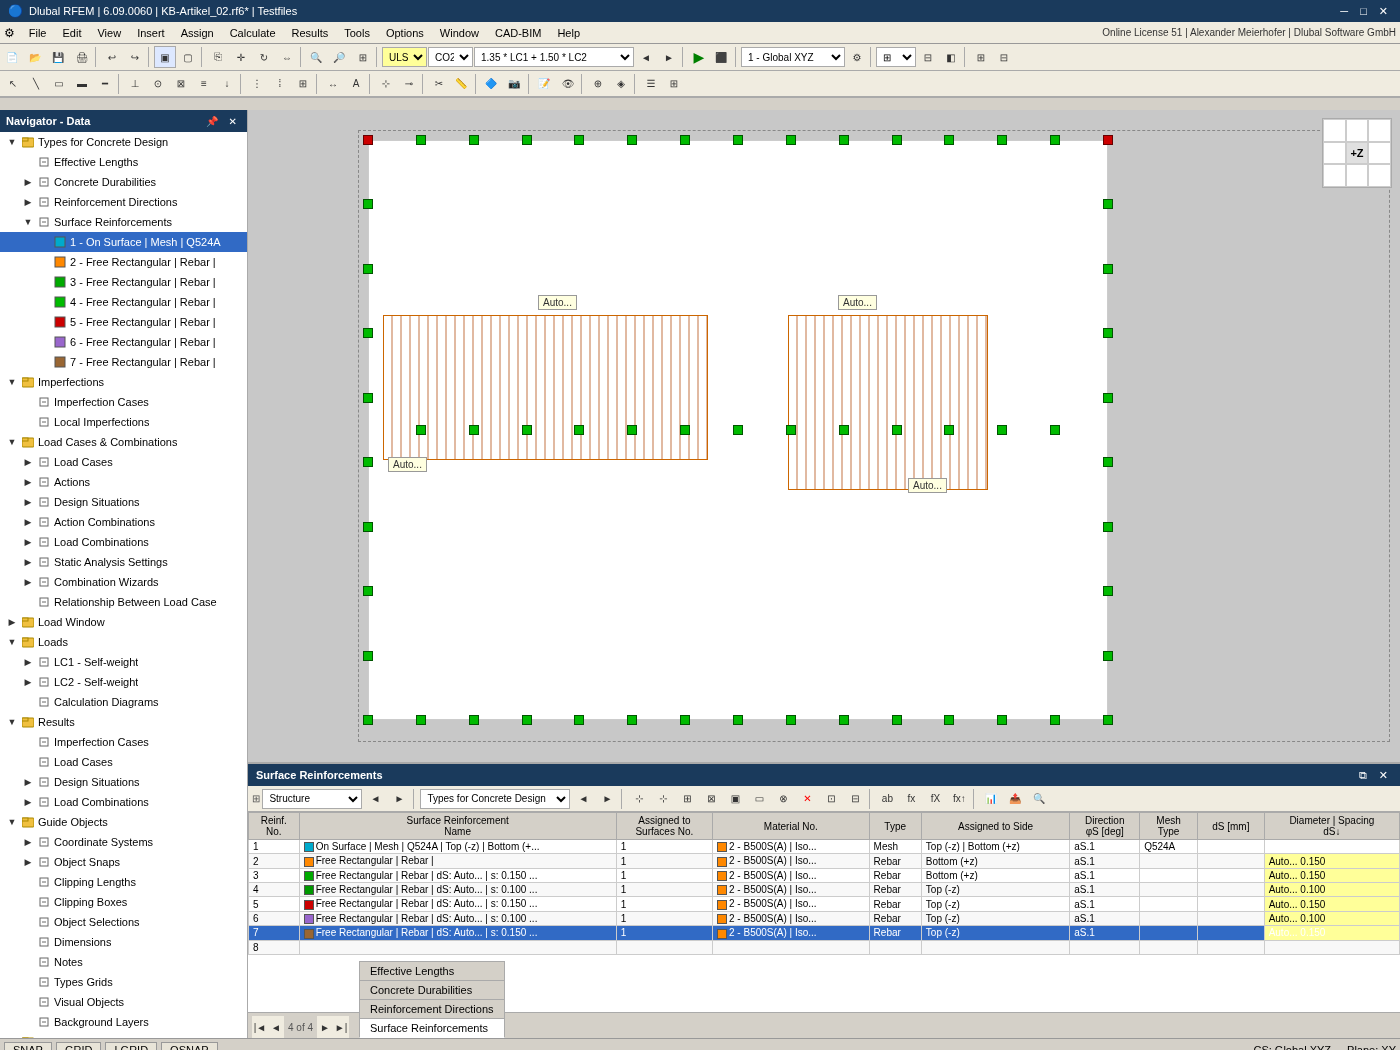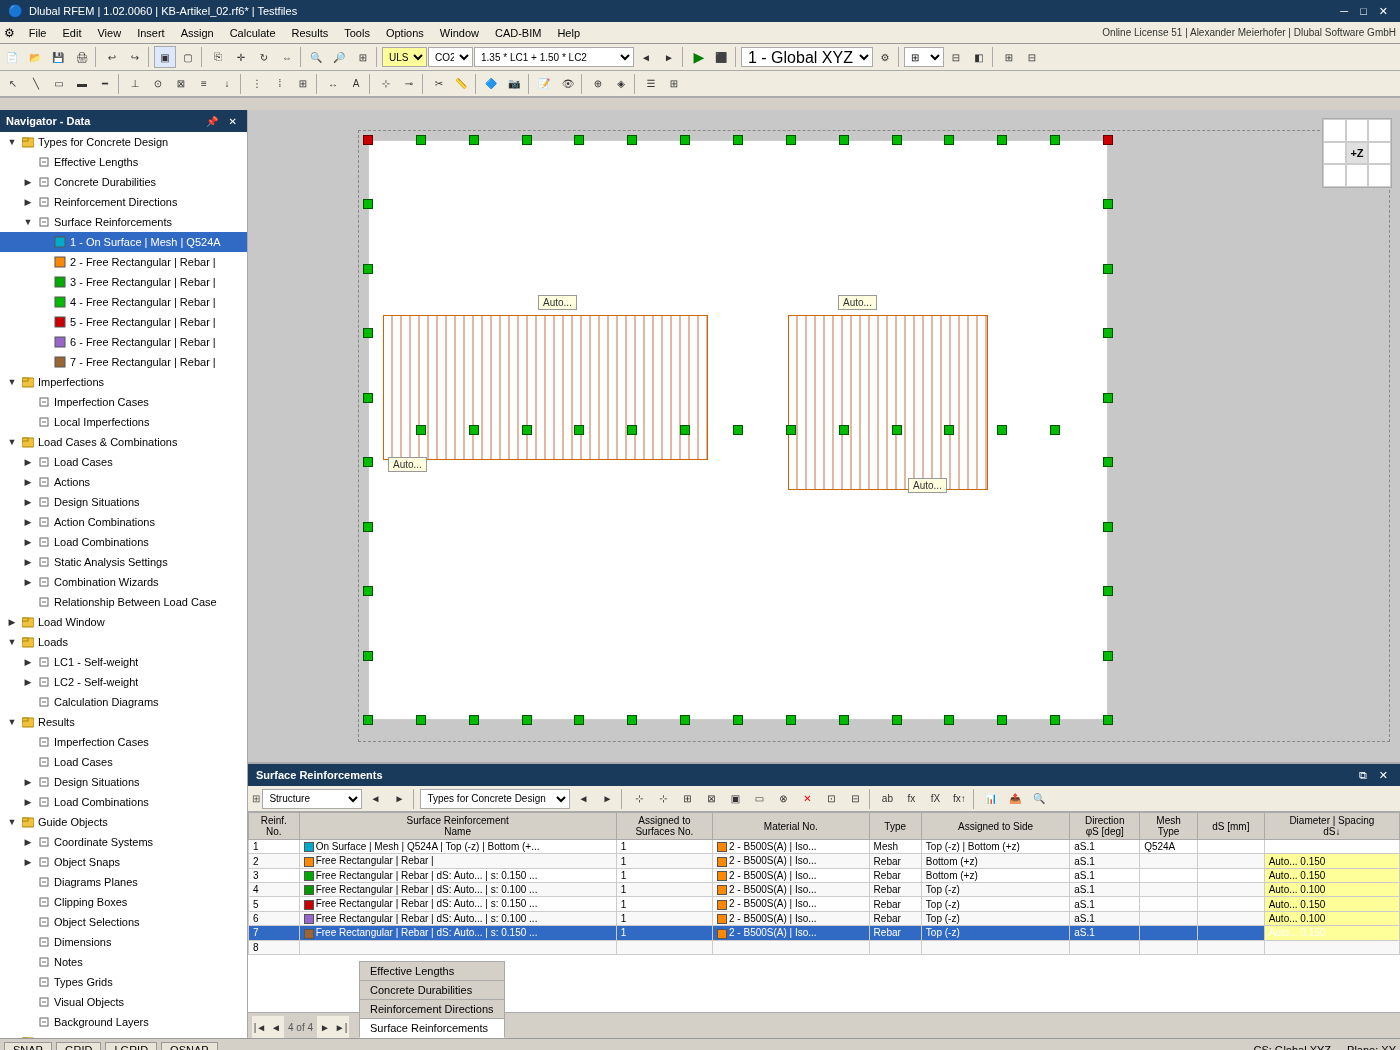--- a/index.html
+++ b/index.html
@@ -89,21 +89,21 @@
     
     .vp-node { position: absolute; width: 10px; height: 10px; background: #00bb00; border: 1px solid #005500; transform: translate(-5px, -5px); }
     .vp-node-red { position: absolute; width: 10px; height: 10px; background: #cc0000; border: 1px solid #660000; transform: translate(-5px, -5px); }
   </style>
 </head>
 <body>
 
 <div class="title-bar">
   <div class="title-bar-left">
     <span style="font-size:12px;">🔵</span>
-    <span>Dlubal RFEM | 1.02.0060 | KB-Artikel_02.rf6* | Testfiles</span>
+    <span>Dlubal RFEM | 6.09.0060 | KB-Artikel_02.rf6* | Testfiles</span>
   </div>
   <div class="title-bar-right">
     <button class="title-btn">─</button>
     <button class="title-btn">□</button>
     <button class="title-btn">✕</button>
   </div>
 </div>
 
 <div class="menu-bar">
   <span style="font-size:12px; margin-right:4px;">⚙</span>
@@ -140,21 +140,21 @@
   </select>
   <select class="tb-combo" style="width:160px; font-size:10px;">
     <option>1.35 * LC1 + 1.50 * LC2</option>
   </select>
   <button class="tb-btn">◄</button>
   <button class="tb-btn">►</button>
   <div class="tb-sep"></div>
   <button class="tb-btn" style="color:green; font-size:14px;">▶</button>
   <button class="tb-btn" style="color:red;">⬛</button>
   <div class="tb-sep"></div>
-  <select class="tb-combo" style="width:132px; font-size:16px;">
+  <select class="tb-combo" style="width:104px; font-size:10px;">
     <option>1 - Global XYZ</option>
   </select>
   <button class="tb-btn">⚙</button>
   <div class="tb-sep"></div>
   <select class="tb-combo" style="width:40px; font-size:10px;">
     <option>⊞</option>
   </select>
   <button class="tb-btn">⊟</button>
   <button class="tb-btn">◧</button>
   <div class="tb-sep"></div>
@@ -576,21 +576,21 @@
           <span class="nav-label">Object Snaps</span>
         </div>
         <div class="nav-item nav-indent-2">
           <span class="nav-expand"></span>
           <span class="nav-icon">
             <svg width="12" height="12">
               <rect x="2" y="2" width="8" height="8" fill="none" stroke="#666" stroke-width="1"></rect>
               <line x1="4" y1="6" x2="8" y2="6" stroke="#666" stroke-width="1"></line>
             </svg>
           </span>
-          <span class="nav-label">Diagrams Planes</span>
+          <span class="nav-label">Clipping Lengths</span>
         </div>
         <div class="nav-item nav-indent-2">
           <span class="nav-expand"></span>
           <span class="nav-icon">
             <svg width="12" height="12">
               <rect x="2" y="2" width="8" height="8" fill="none" stroke="#666" stroke-width="1"></rect>
               <line x1="4" y1="6" x2="8" y2="6" stroke="#666" stroke-width="1"></line>
             </svg>
           </span>
           <span class="nav-label">Clipping Boxes</span>

